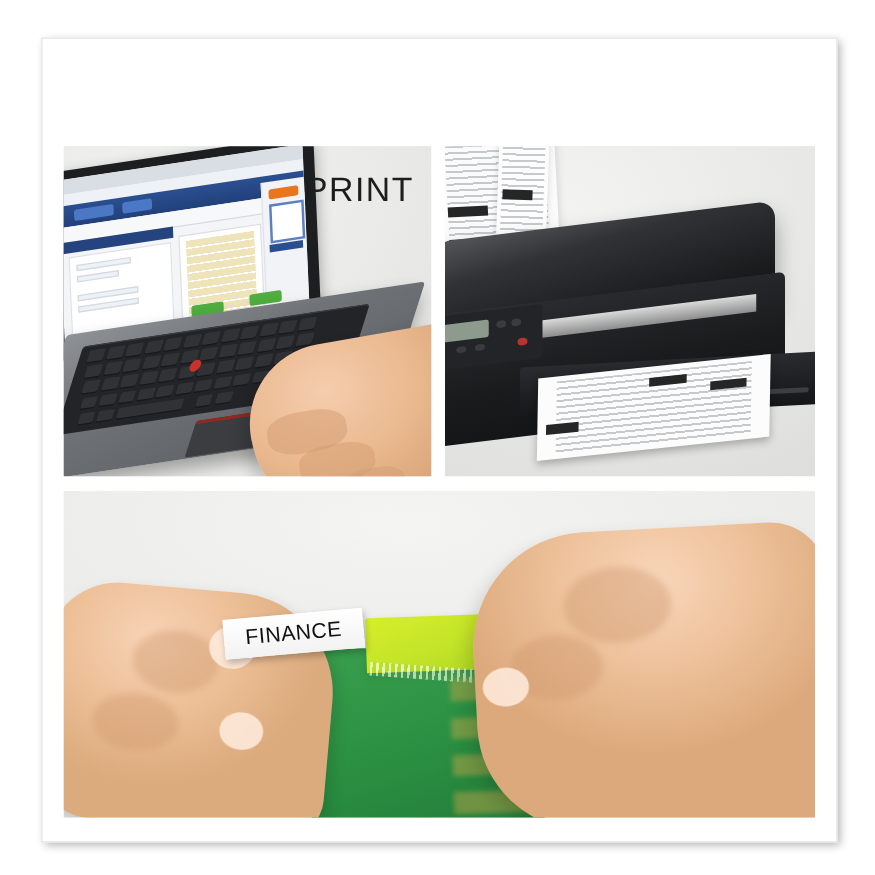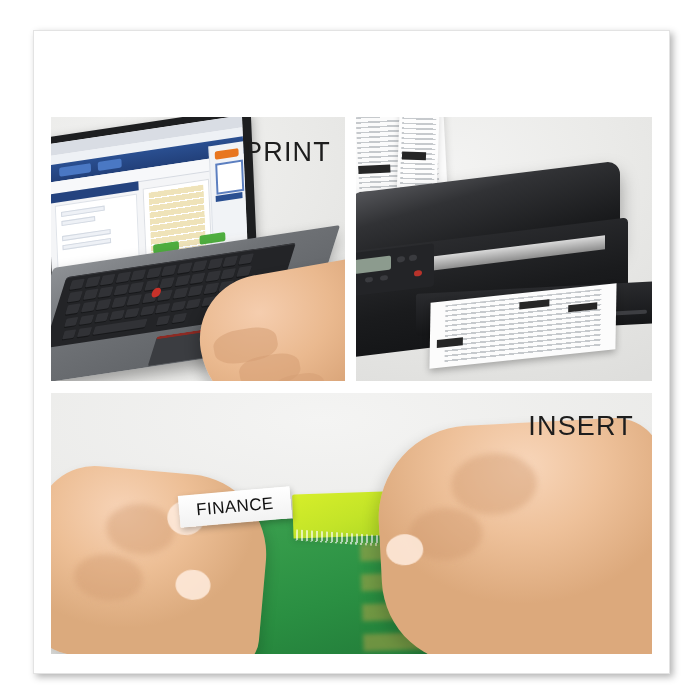--- a/index.html
+++ b/index.html
@@ -418,17 +418,16 @@
         <div class="knuckle" style="left:30%;top:18%;width:30%;height:26%;"></div>
         <div class="knuckle" style="left:18%;top:46%;width:30%;height:24%;"></div>
         <div class="nail" style="left:56%;top:14%;width:16%;height:18%;"></div>
         <div class="nail" style="left:62%;top:50%;width:15%;height:16%;"></div>
       </div>
 
       <div class="label-strip">
         <span>FINANCE</span>
       </div>
 
-      <div class="panel-label">INSERT</div>
     </div>
 
   </div>
 </div>
 
 </body></html>

